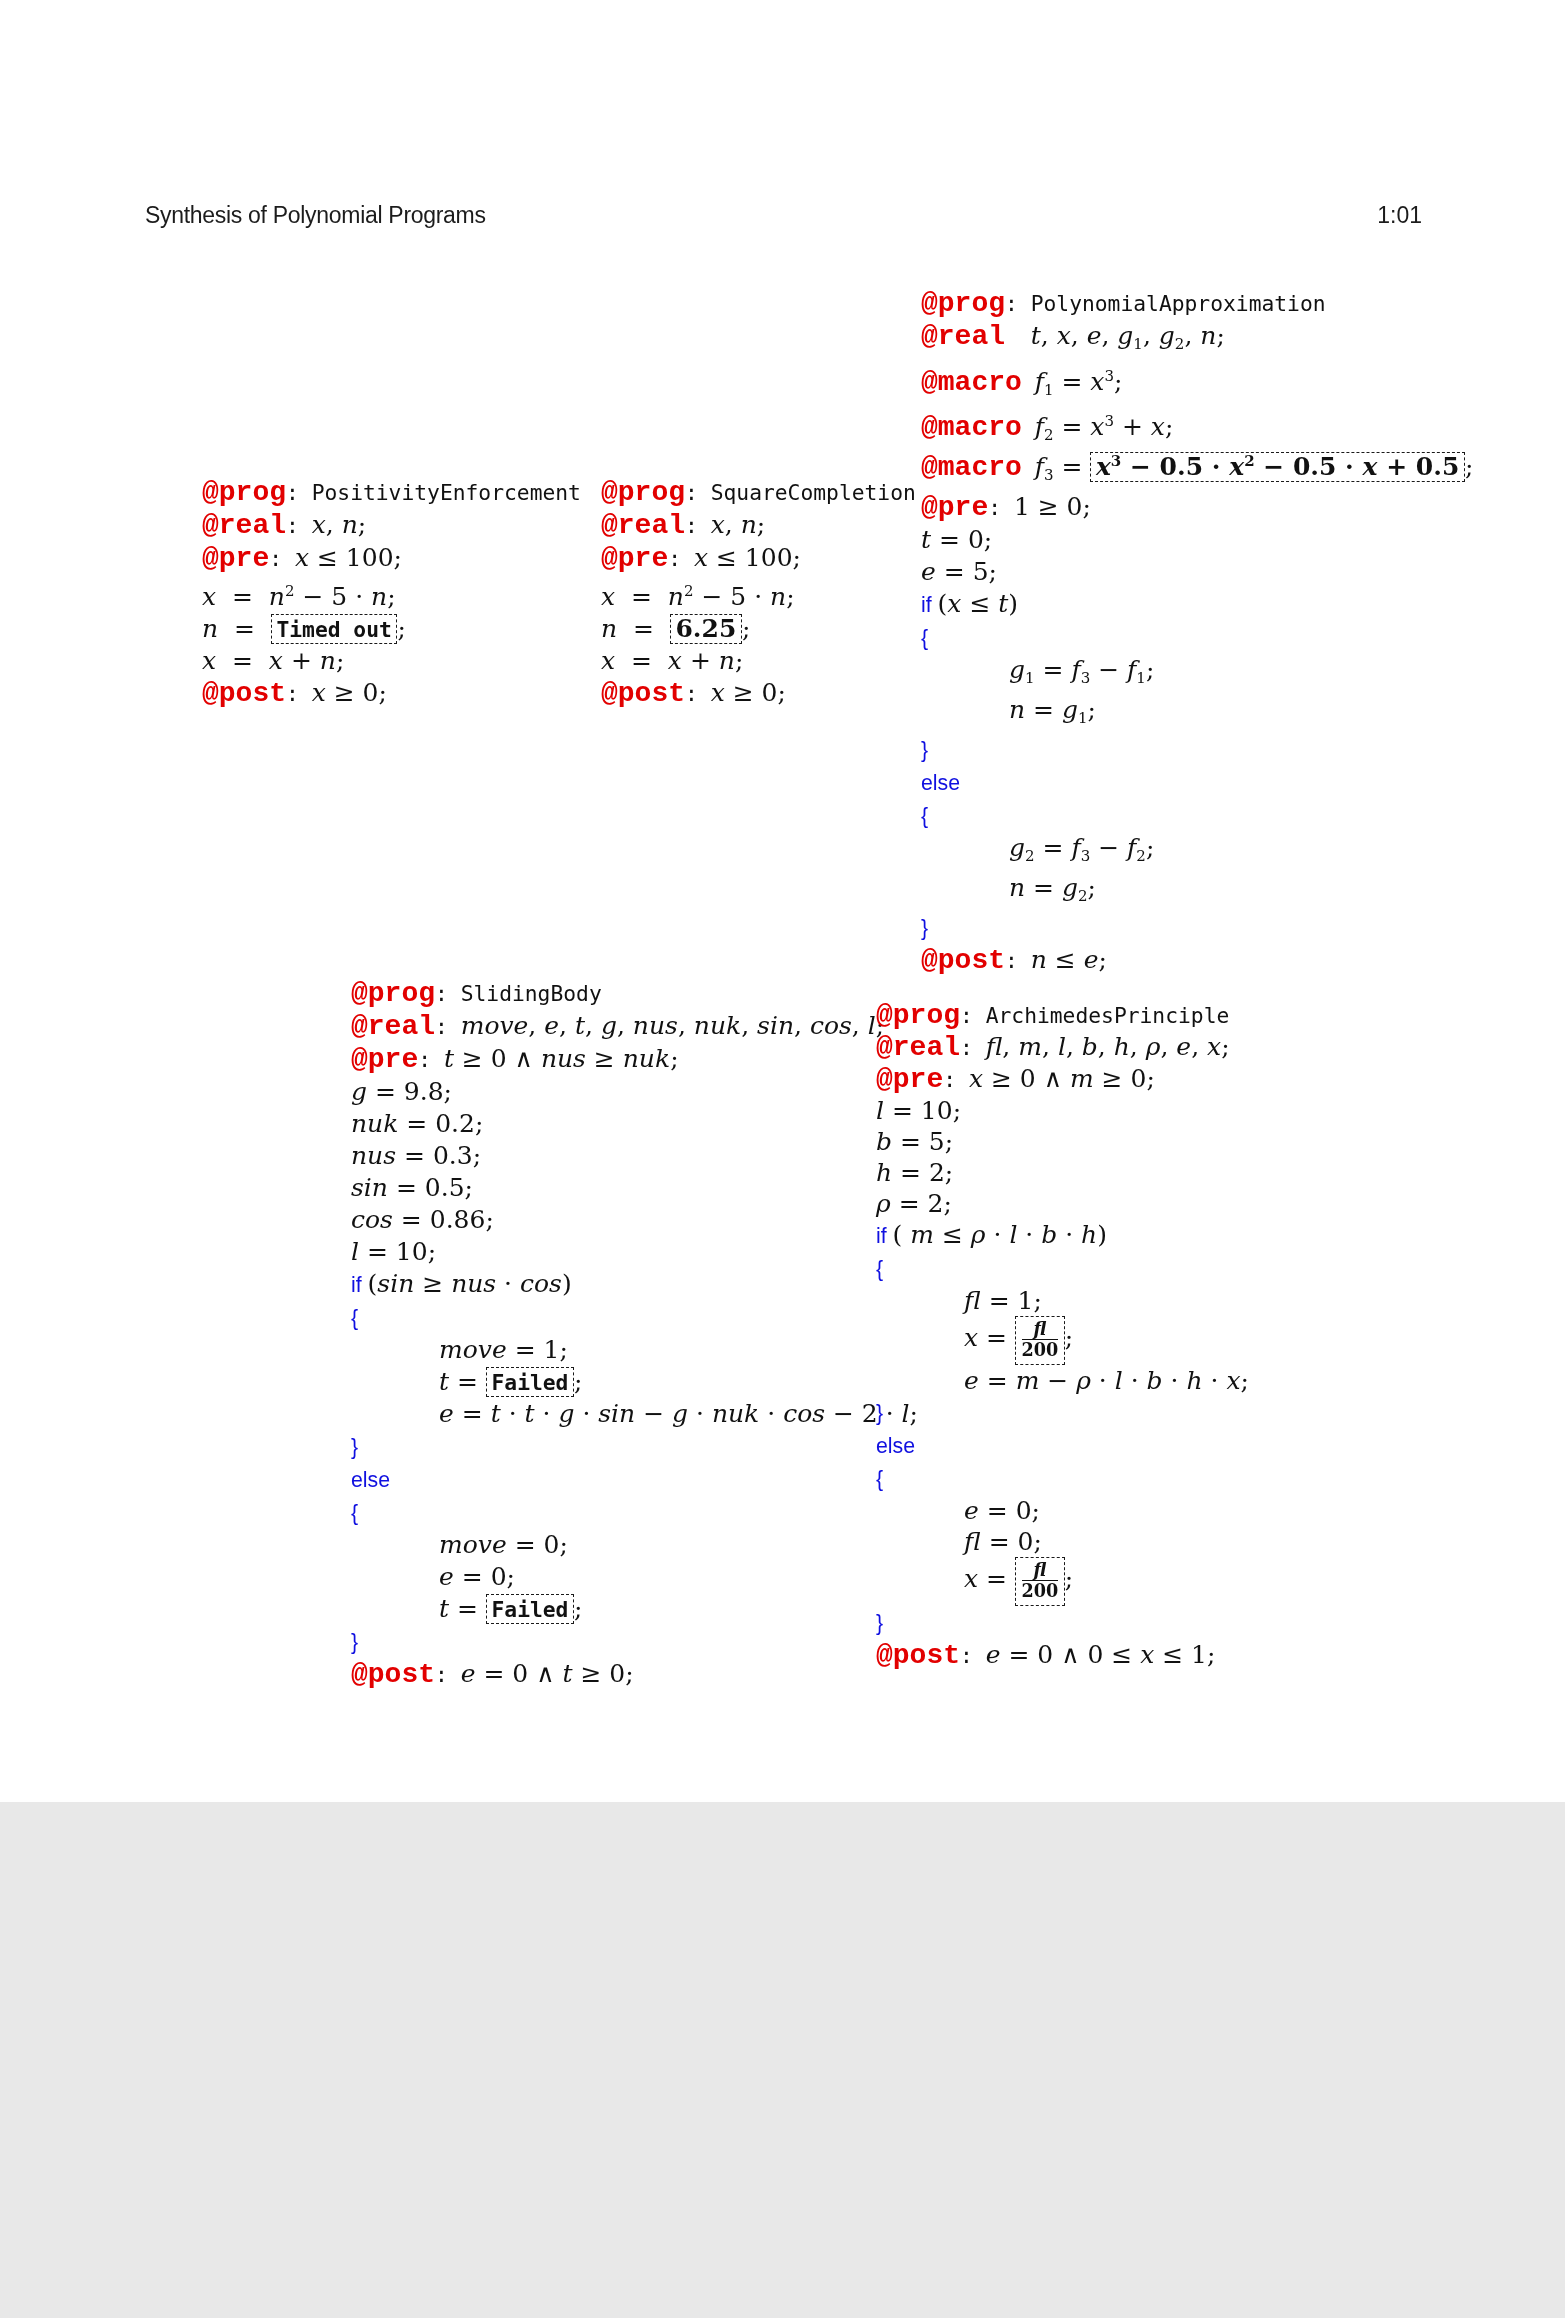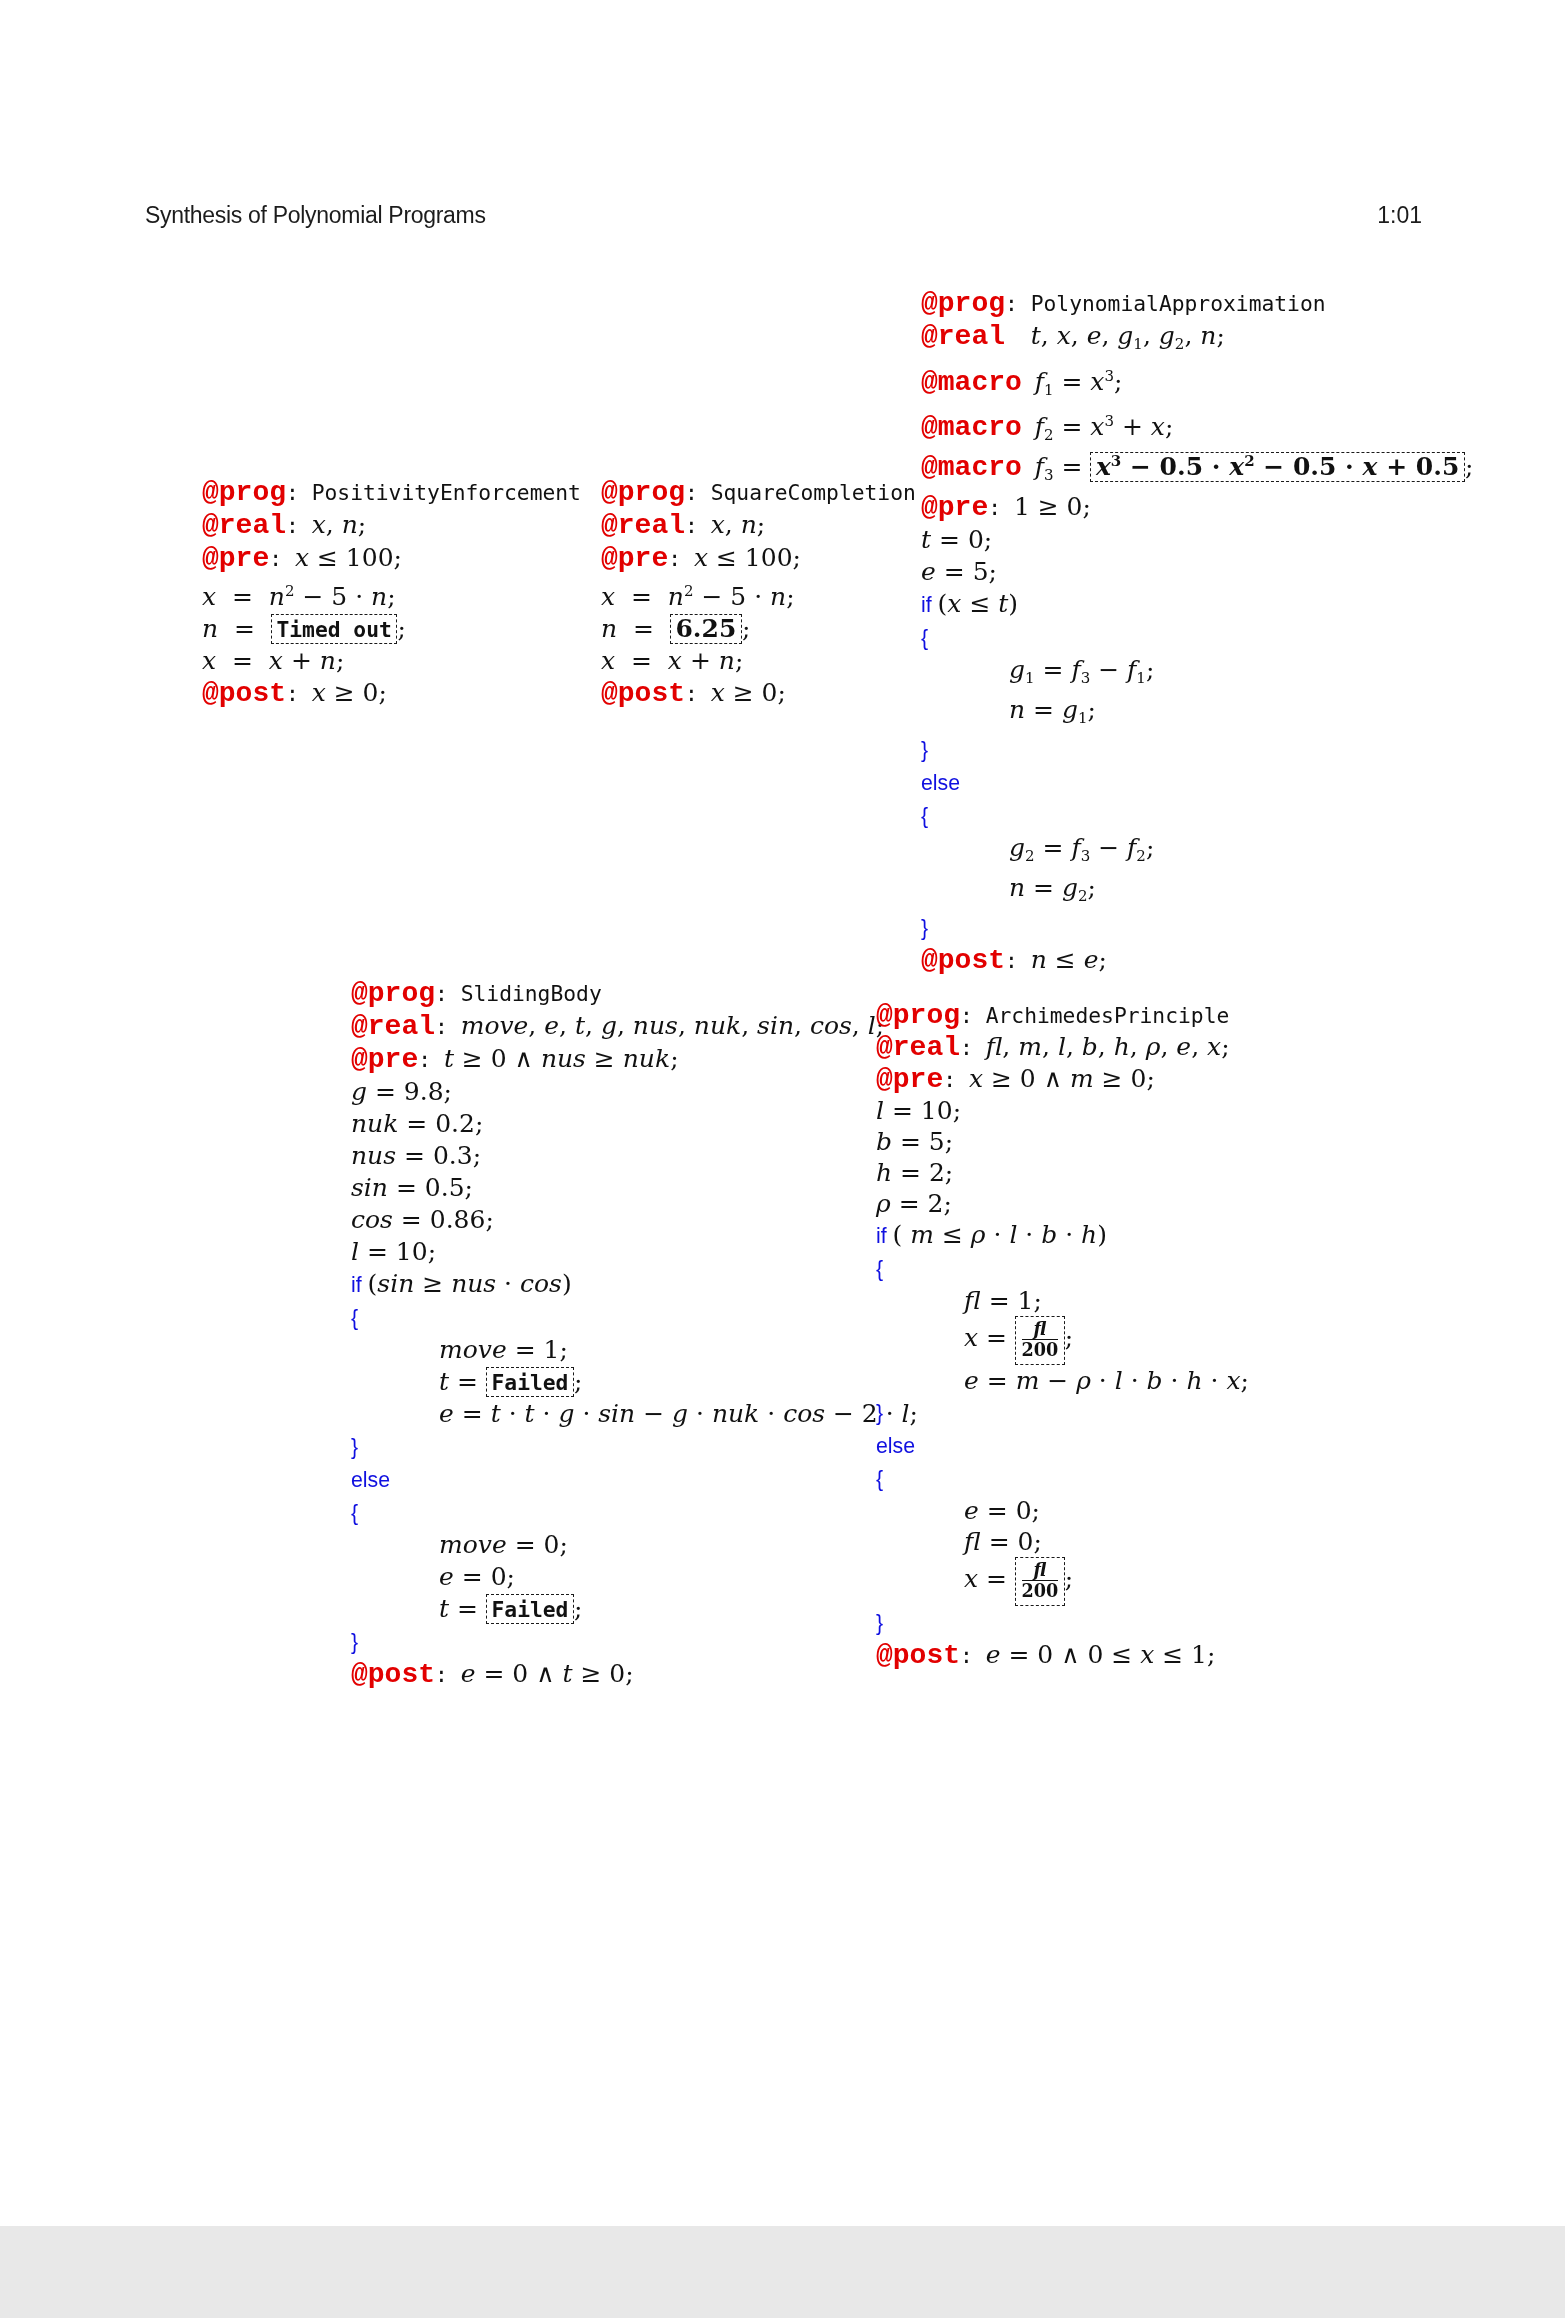--- a/index.html
+++ b/index.html
@@ -1,18 +1,18 @@
 <!DOCTYPE html>
 <html style="font-size:15px"><head>
 <meta charset="utf-8">
 <style>
   html,body{margin:0;padding:0;background:#e8e8e8;}
   #page{
     position:relative;
-    width:1566px;height:2226px;
+    width:1566px;height:1802px;
     background:#ffffff;
     overflow:hidden;
     font-family:"Liberation Serif",serif;
     color:#111;
   }
   
   .run-head-left{
     position:absolute;left:145px;top:202px;
     font-family:"Liberation Sans",sans-serif;
     font-size:23px;letter-spacing:-0.3px;color:#1c1c1c;

